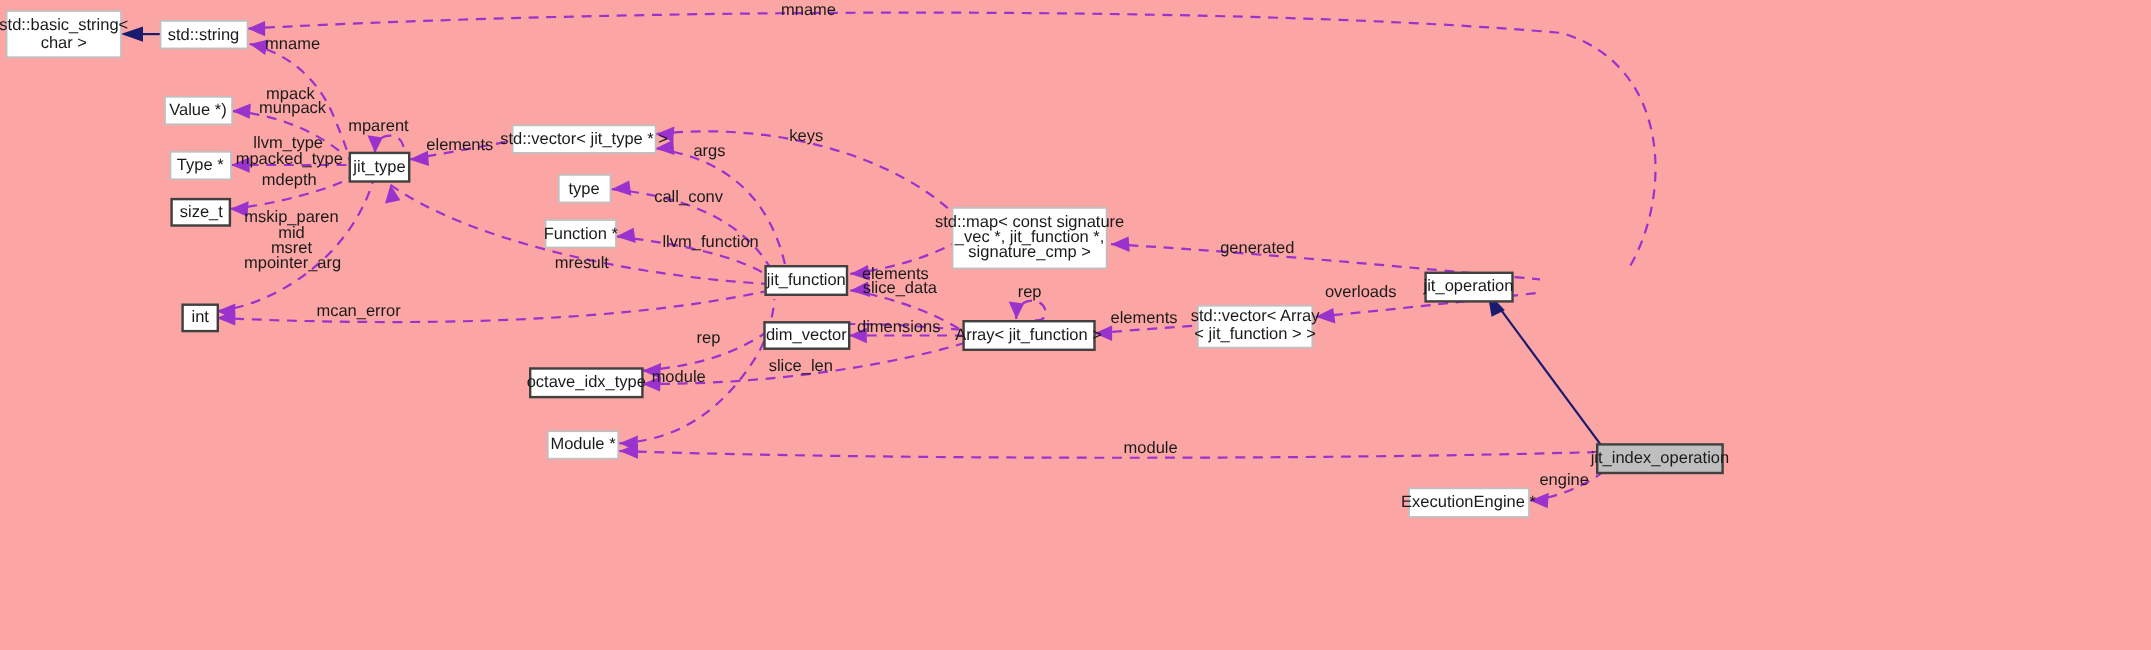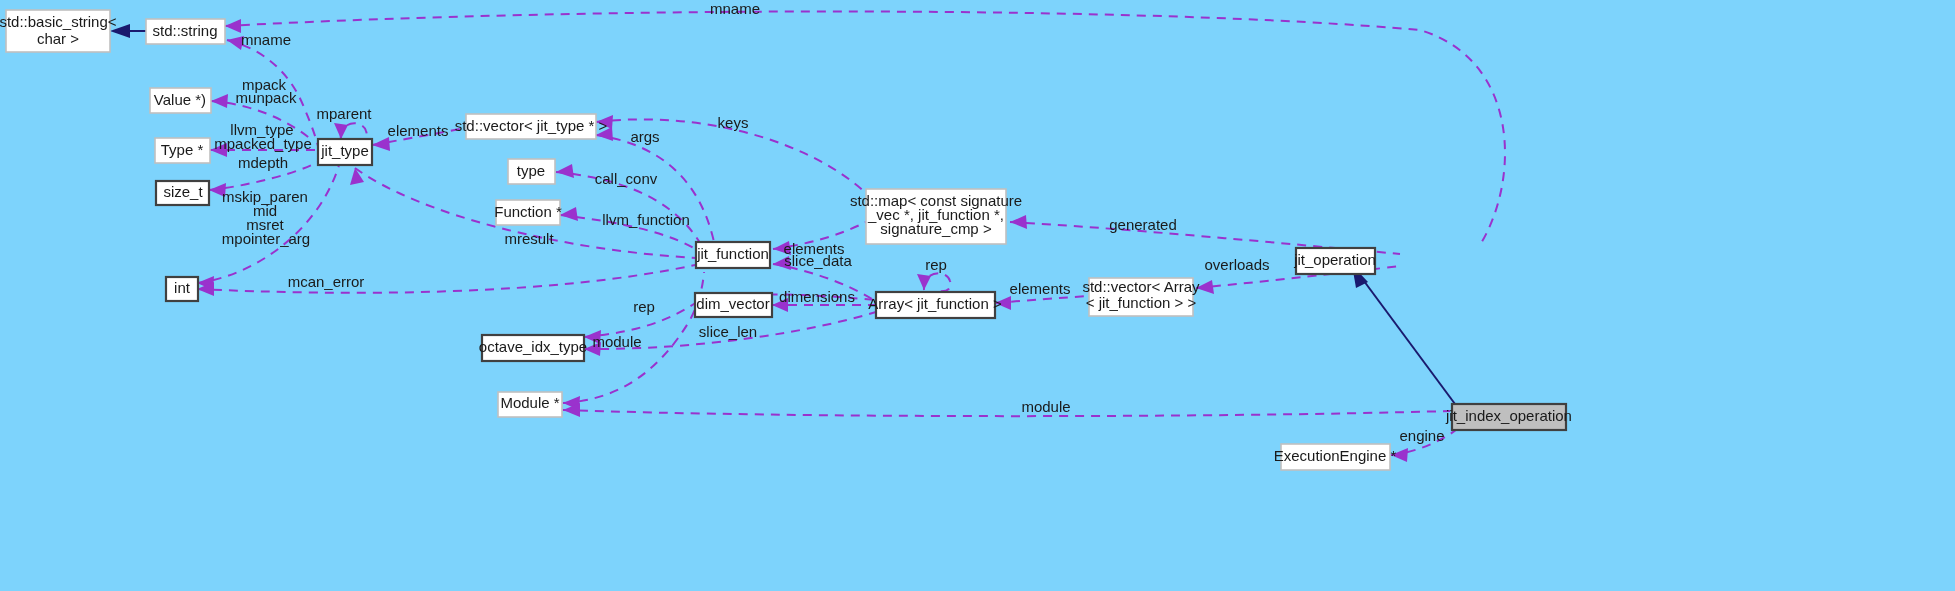--- a/index.html
+++ b/index.html
@@ -4,21 +4,21 @@
 <style>
   html, body {
     margin: 0;
     padding: 0;
     background: #ffffff;
   }
   #diagram-root {
     position: relative;
     width: 1955px;
     height: 591px;
-    background: #7dd3fc;
+    background: #fca5a5;
     font-family: "Liberation Sans", sans-serif;
     overflow: hidden;
   }
   svg#graph {
     position: absolute;
     top: 0;
     left: 0;
     width: 1955px;
     height: 591px;
   }

